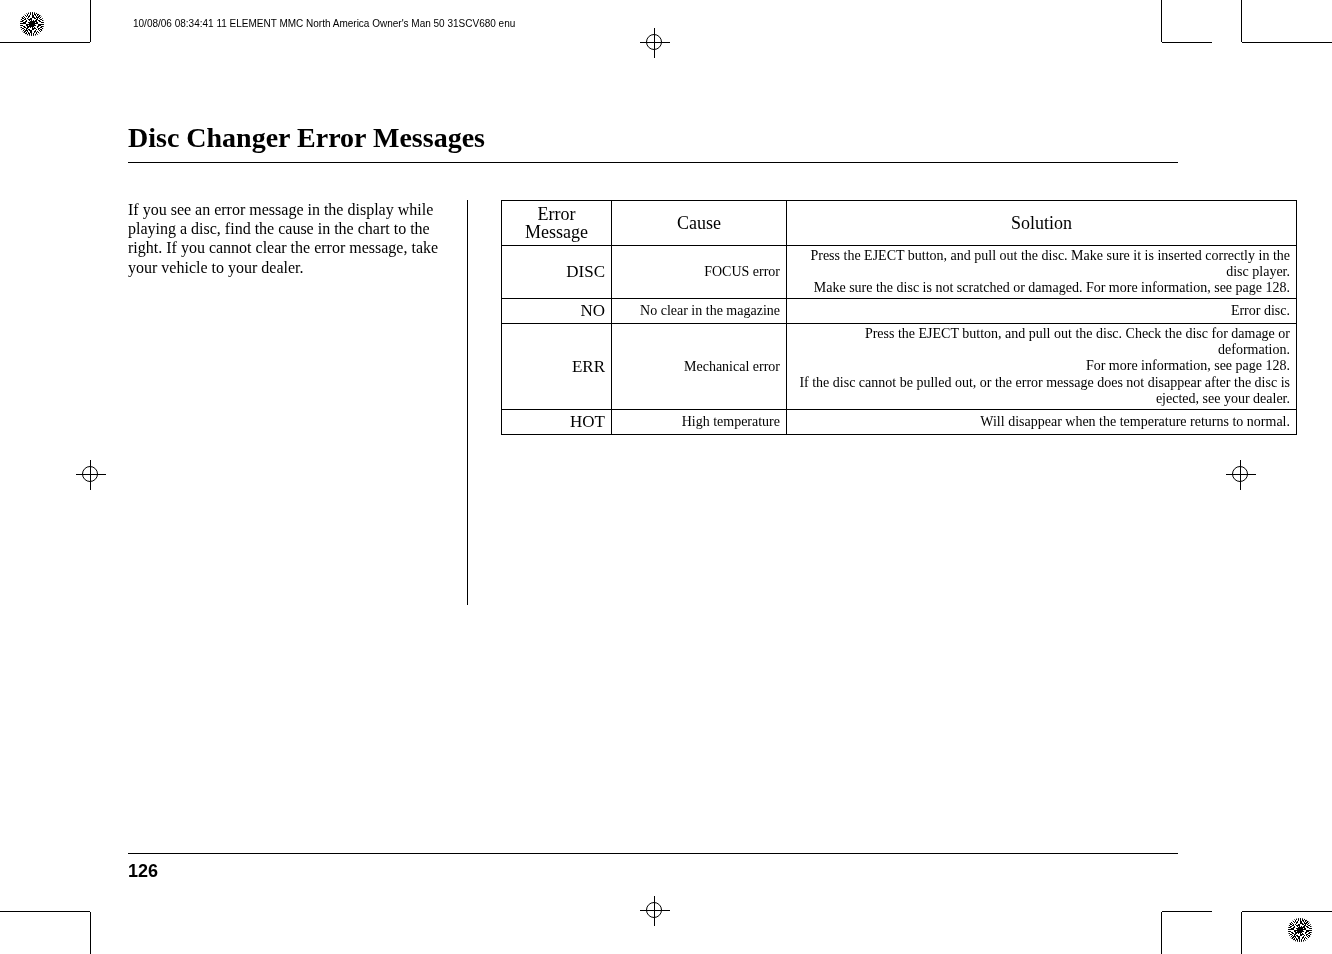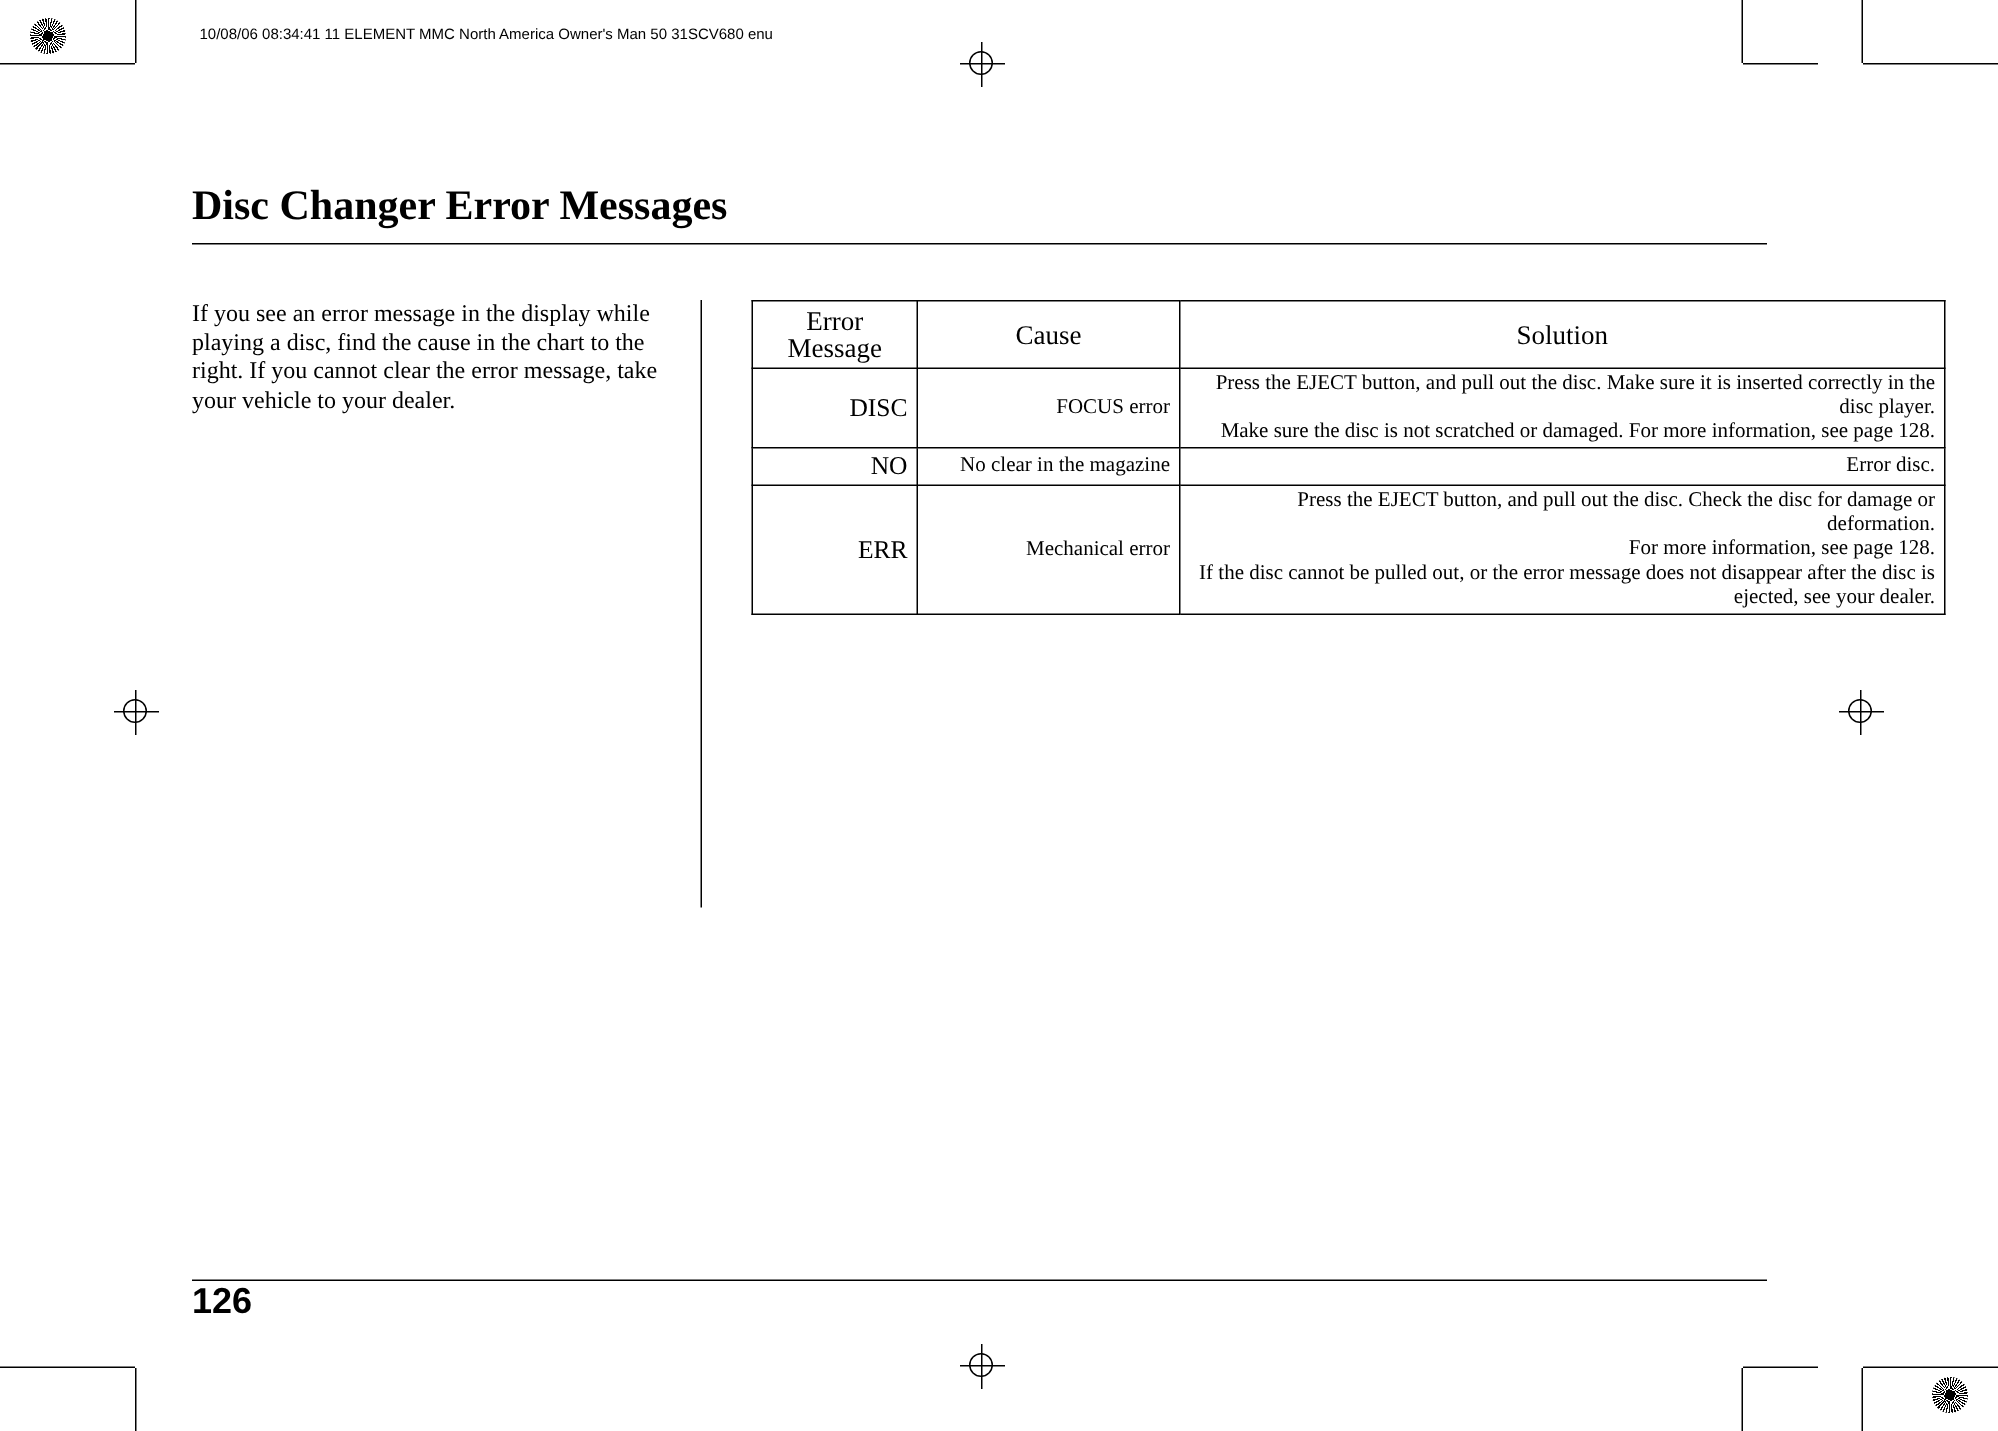--- a/index.html
+++ b/index.html
@@ -170,21 +170,21 @@
       width: 1px;
       height: 405px;
       background: #000;
     }
     
     .page-number {
       position: absolute;
       bottom: 72px;
       left: 128px;
       font-family: Arial, sans-serif;
-      font-size: 24px;
+      font-size: 18px;
       font-weight: bold;
     }
     .page-number-line {
       position: absolute;
       bottom: 100px;
       left: 128px;
       width: 1050px;
       height: 1px;
       background: #000;
     }
@@ -251,17 +251,22 @@
       <td class="col-cause">No clear in the magazine</td>
       <td class="col-solution">Error disc.</td>
     </tr>
     <tr>
       <td class="col-error">ERR</td>
       <td class="col-cause">Mechanical error</td>
       <td class="col-solution" style="white-space:pre-line;">Press the EJECT button, and pull out the disc. Check the disc for damage or deformation.
 For more information, see page 128.
 If the disc cannot be pulled out, or the error message does not disappear after the disc is ejected, see your dealer.</td>
     </tr>
+    <tr>
+      <td class="col-error">HOT</td>
+      <td class="col-cause">High temperature</td>
+      <td class="col-solution">Will disappear when the temperature returns to normal.</td>
+    </tr>
   </tbody>
 </table>
 
 <div class="page-number-line"></div>
 <div class="page-number">126</div>
 
 </body></html>

